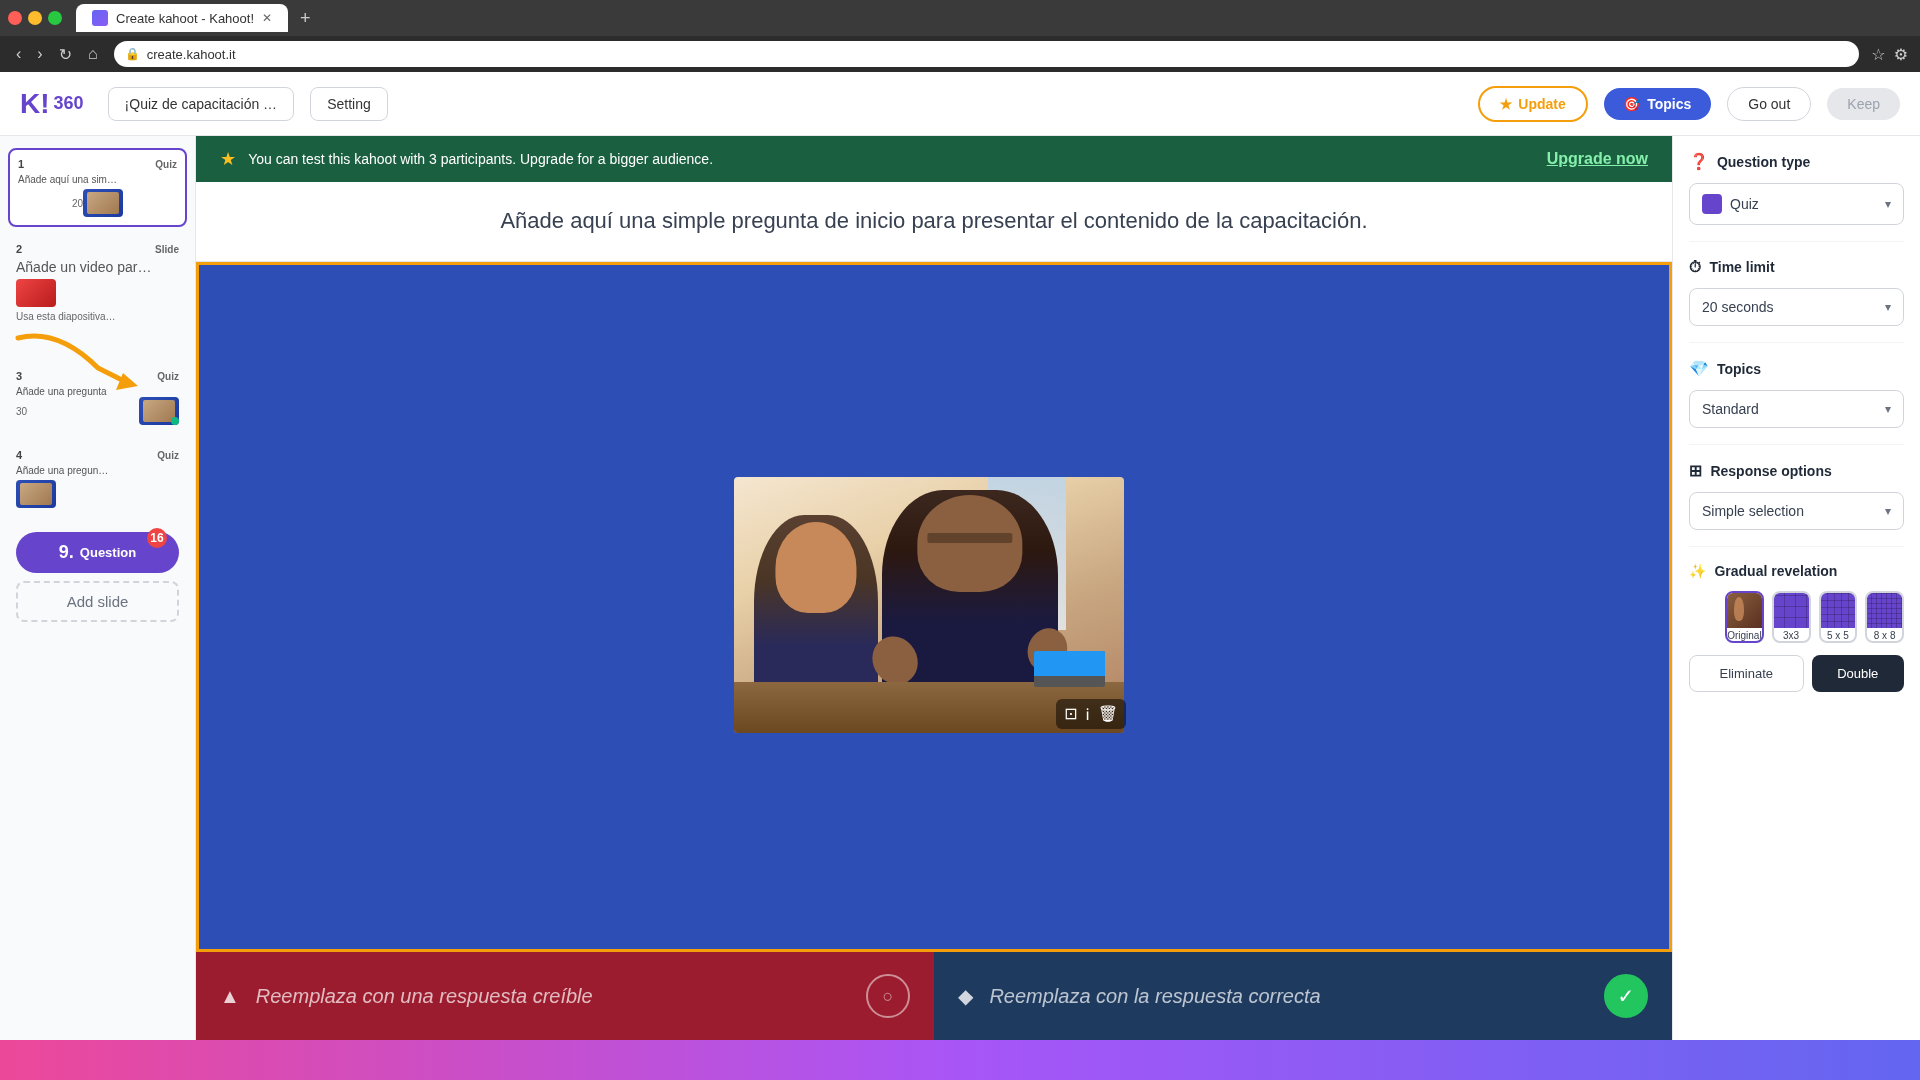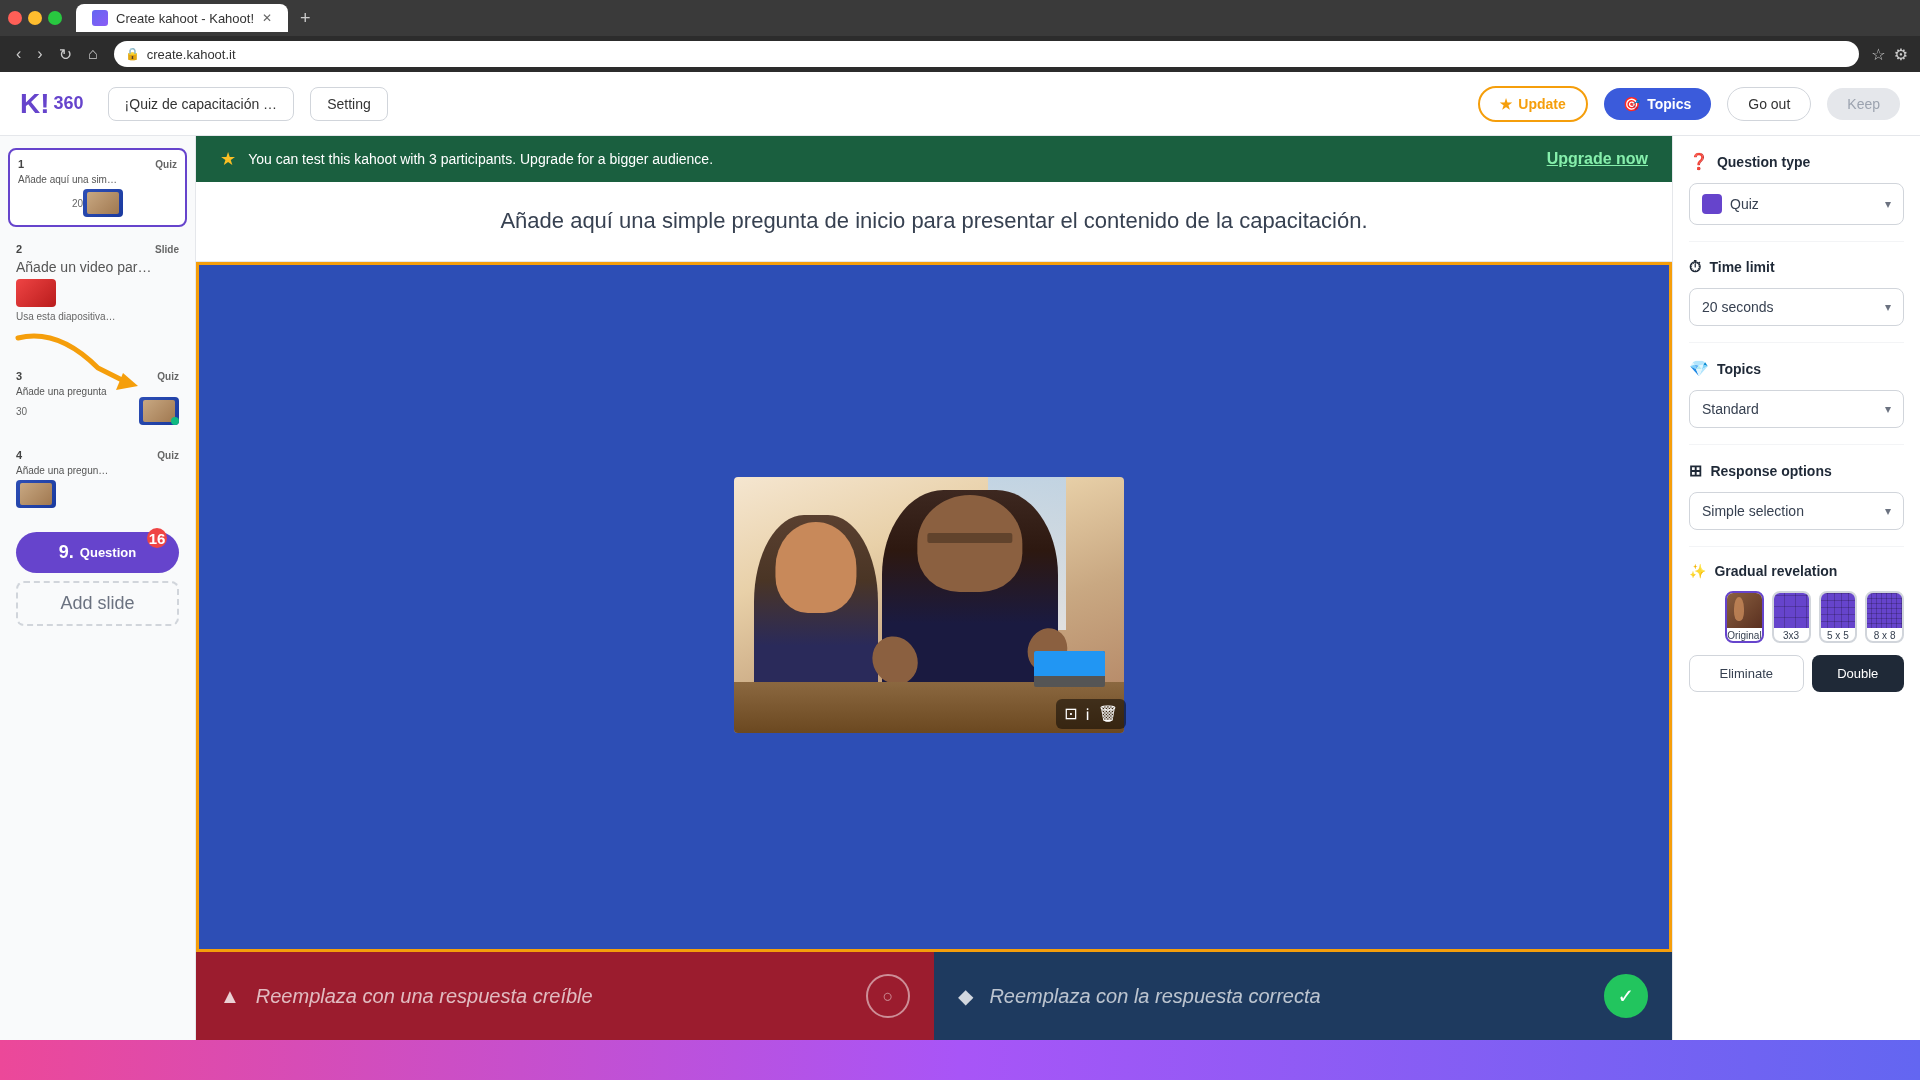--- a/index.html
+++ b/index.html
@@ -49,22 +49,22 @@
     .sidebar { width: 196px; background: #f9fafb; border-right: 1px solid #e5e7eb; overflow-y: auto; padding: 12px 8px; flex-shrink: 0; position: relative; }
     .slide-item { border-radius: 8px; margin-bottom: 8px; padding: 8px; cursor: pointer; position: relative; }
     .slide-item.active { border: 2px solid #6644cc; background: #fff; }
     .slide-number-row { display: flex; align-items: center; justify-content: space-between; margin-bottom: 4px; }
     .slide-number { font-size: 11px; font-weight: 600; color: #444; }
     .slide-type { font-size: 10px; color: #666; font-weight: 600; }
 
     
     .add-slide-area { position: relative; padding: 8px; }
     .add-question-btn { width: 100%; background: #6644cc; color: #fff; border: none; border-radius: 24px; padding: 10px; font-size: 13px; font-weight: 600; cursor: pointer; display: flex; align-items: center; justify-content: center; gap: 6px; position: relative; }
-    .badge-count { position: absolute; top: -4px; right: 12px; background: #ef4444; color: #fff; border-radius: 50%; width: 20px; height: 20px; font-size: 15px; display: flex; align-items: center; justify-content: center; font-weight: 700; }
-    .add-slide-btn { width: 100%; background: transparent; border: 2px dashed #d1d5db; border-radius: 8px; padding: 10px; font-size: 18px; color: #6b7280; cursor: pointer; margin-top: 8px; }
+    .badge-count { position: absolute; top: -4px; right: 12px; background: #ef4444; color: #fff; border-radius: 50%; width: 20px; height: 20px; font-size: 12px; display: flex; align-items: center; justify-content: center; font-weight: 700; }
+    .add-slide-btn { width: 100%; background: transparent; border: 2px dashed #d1d5db; border-radius: 8px; padding: 10px; font-size: 15px; color: #6b7280; cursor: pointer; margin-top: 8px; }
 
     
     .center-panel { flex: 1; display: flex; flex-direction: column; overflow: hidden; background: #e8eaf6; }
 
     .upgrade-banner { background: #1a5f3f; color: #fff; padding: 12px 24px; display: flex; align-items: center; gap: 12px; flex-shrink: 0; }
     .banner-star { color: #fbbf24; font-size: 18px; }
     .banner-text { flex: 1; font-size: 14px; }
     .upgrade-link { color: #86efac; text-decoration: underline; cursor: pointer; font-weight: 600; }
 
     .question-area { flex: 1; display: flex; flex-direction: column; overflow: hidden; }

